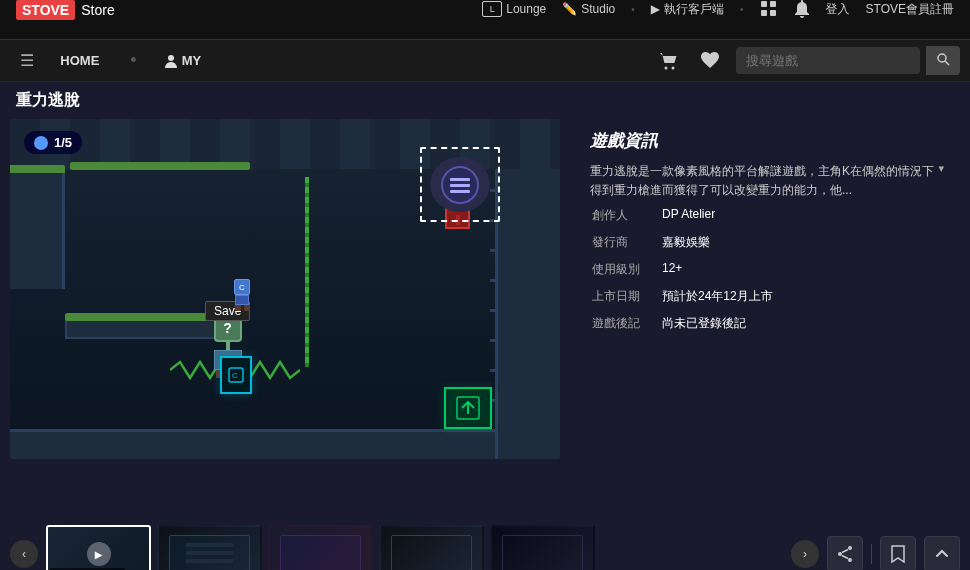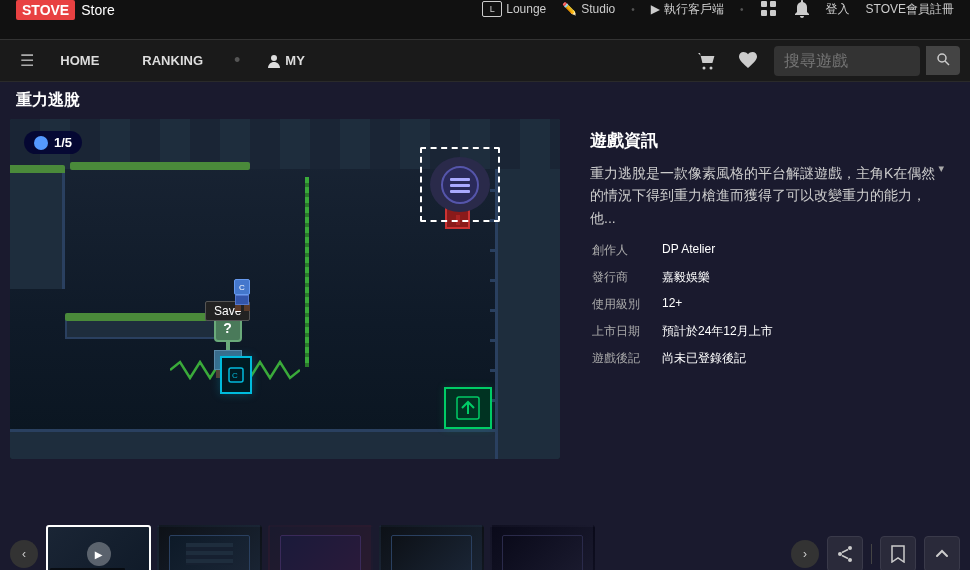--- a/index.html
+++ b/index.html
@@ -129,23 +129,23 @@
       height: 32px;
       display: flex;
       align-items: center;
       justify-content: center;
     }
     .search-box {
       background: #333;
       border: none;
       border-radius: 4px;
       color: #ccc;
-      font-size: 16px;
+      font-size: 13px;
       padding: 6px 10px;
-      width: 146px;
+      width: 184px;
       outline: none;
     }
     .search-btn {
       background: #444;
       border: none;
       color: #ccc;
       padding: 6px 10px;
       cursor: pointer;
       border-radius: 0 4px 4px 0;
       margin-left: -4px;
@@ -300,26 +300,27 @@
     .info-panel {
       flex: 1;
       padding: 10px 16px;
       background: transparent;
     }
     .info-title {
       font-size: 17px;
       font-weight: bold;
       color: #fff;
       margin-bottom: 10px;
+      font-style: italic;
     }
     .info-desc {
-      font-size: 14px;
+      font-size: 12px;
       color: #ccc;
       line-height: 1.6;
-      margin-bottom: 8px;
+      margin-bottom: 2px;
       display: -webkit-box;
       -webkit-line-clamp: 3;
       -webkit-box-orient: vertical;
       overflow: hidden;
     }
     .info-desc-more {
       color: #aaa;
       font-size: 11px;
       cursor: pointer;
     }
@@ -482,21 +483,20 @@
     </span>
     <span class="top-nav-item">登入</span>
     <span class="top-nav-item">STOVE會員註冊</span>
   </div>
 </div>
 
 <div class="main-nav">
   <span class="nav-hamburger">☰</span>
   <div class="nav-links">
     <a class="nav-link">HOME</a>
-    <a class="nav-link">RANKING</a>
     <span class="nav-dot">•</span>
     <span class="nav-my">
       <svg width="14" height="14" viewBox="0 0 14 14" fill="#ddd">
         <circle cx="7" cy="4" r="3"></circle>
         <path d="M1 14c0-3.3 2.7-6 6-6s6 2.7 6 6"></path>
       </svg>
       <span>MY</span>
     </span>
   </div>
   <div class="nav-right">

